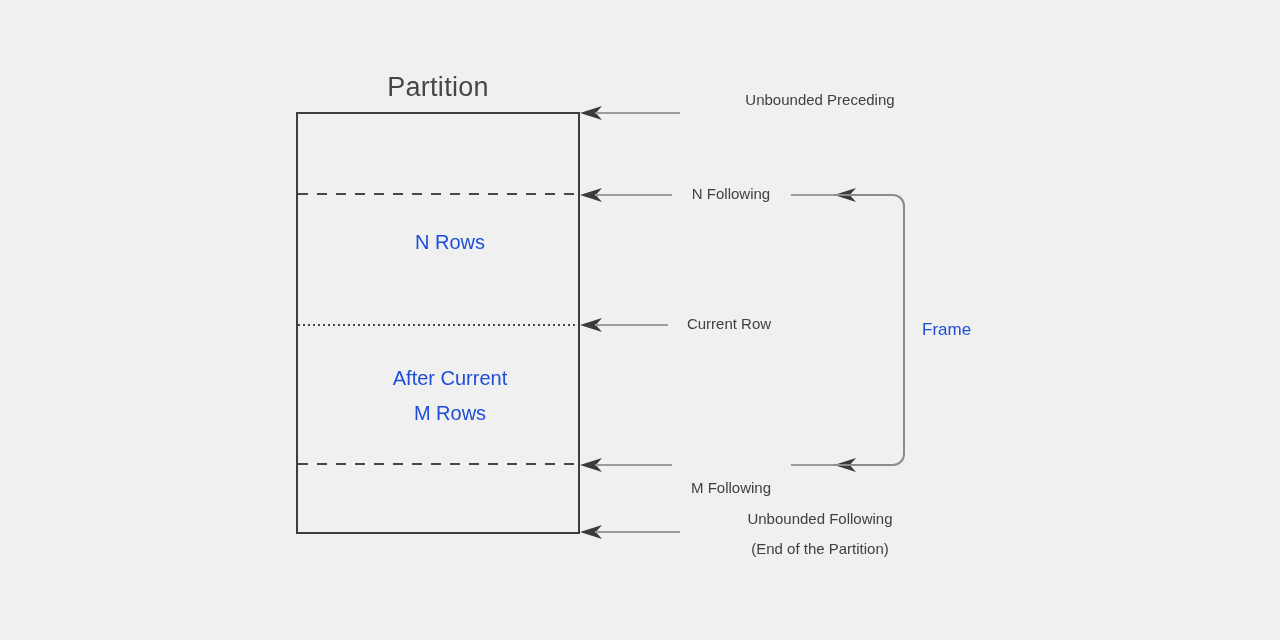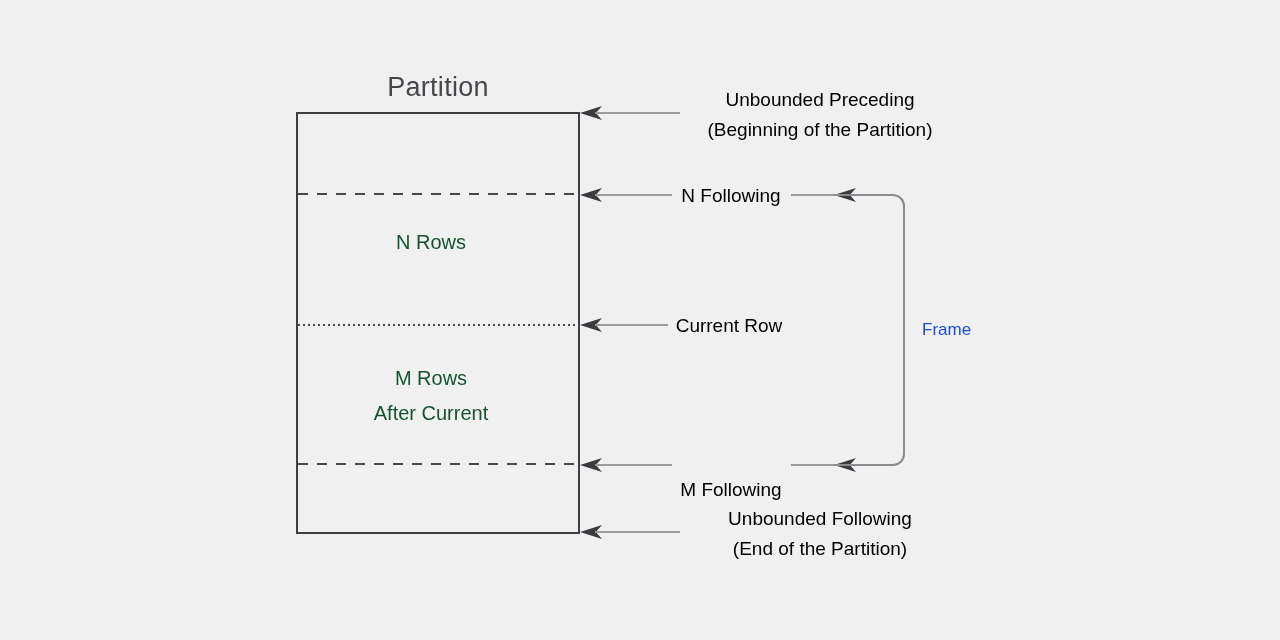--- a/index.html
+++ b/index.html
@@ -25,33 +25,33 @@
   .hline { position: absolute; left: 298px; width: 280px; height: 2px; }
   .hline.dashed {
     background: repeating-linear-gradient(90deg, #48484a 0 10px, transparent 10px 19px);
   }
   .hline.dotted {
     height: 2px;
     background: repeating-linear-gradient(90deg, #48484a 0 2px, transparent 2px 5px);
   }
 
   .box-text {
-    position: absolute; left: 293px; width: 276px;
-    text-align: center; font-size: 20px; line-height: 36px; color: #14532d;
+    position: absolute; left: 312px; width: 276px;
+    text-align: center; font-size: 20px; line-height: 36px; color: #1d4ed8;
   }
 
   .arrowhead {
     position: absolute; width: 22px; height: 14px; background: #3b3b3d;
     clip-path: polygon(0 50%, 100% 0, 72% 50%, 100% 100%);
   }
 
   .aline { position: absolute; height: 2px; background: #9b9b9b; }
 
   .marker-label {
-    position: absolute; font-size: 19px; color: #000000;
+    position: absolute; font-size: 15px; color: #404040;
     text-align: center; white-space: nowrap;
   }
   .marker-label .ml-line { line-height: 30px; }
 
   .frame-bracket {
     position: absolute; left: 835px; top: 194px; width: 70px; height: 272px;
     border: 2px solid #8b8b8d; border-left: none;
     border-radius: 0 12px 12px 0;
     background: transparent;
   }
@@ -69,29 +69,28 @@
   <div class="partition-box"></div>
 
   <div class="hline dashed" style="top:193px;"></div>
   <div class="hline dotted" style="top:324px;"></div>
   <div class="hline dashed" style="top:463px;"></div>
 
   <div class="box-text" style="top:224px;">
     <div>N Rows</div>
   </div>
   <div class="box-text" style="top:361px; line-height:35px;">
+    <div>After Current</div>
     <div>M Rows</div>
-    <div>After Current</div>
   </div>
 
   <span class="arrowhead" style="left:580px; top:106px;"></span>
   <div class="aline" style="left:595px; top:112px; width:85px;"></div>
   <div class="marker-label" style="left:668px; top:85px; width:304px;">
     <div class="ml-line">Unbounded Preceding</div>
-    <div class="ml-line">(Beginning of the Partition)</div>
   </div>
 
   <span class="arrowhead" style="left:580px; top:188px;"></span>
   <div class="aline" style="left:595px; top:194px; width:77px;"></div>
   <div class="marker-label" style="left:670px; top:185px; width:122px;">N Following</div>
   <div class="aline" style="left:791px; top:194px; width:44px;"></div>
   <span class="arrowhead" style="left:834px; top:188px;"></span>
 
   <span class="arrowhead" style="left:580px; top:318px;"></span>
   <div class="aline" style="left:595px; top:324px; width:73px;"></div>

